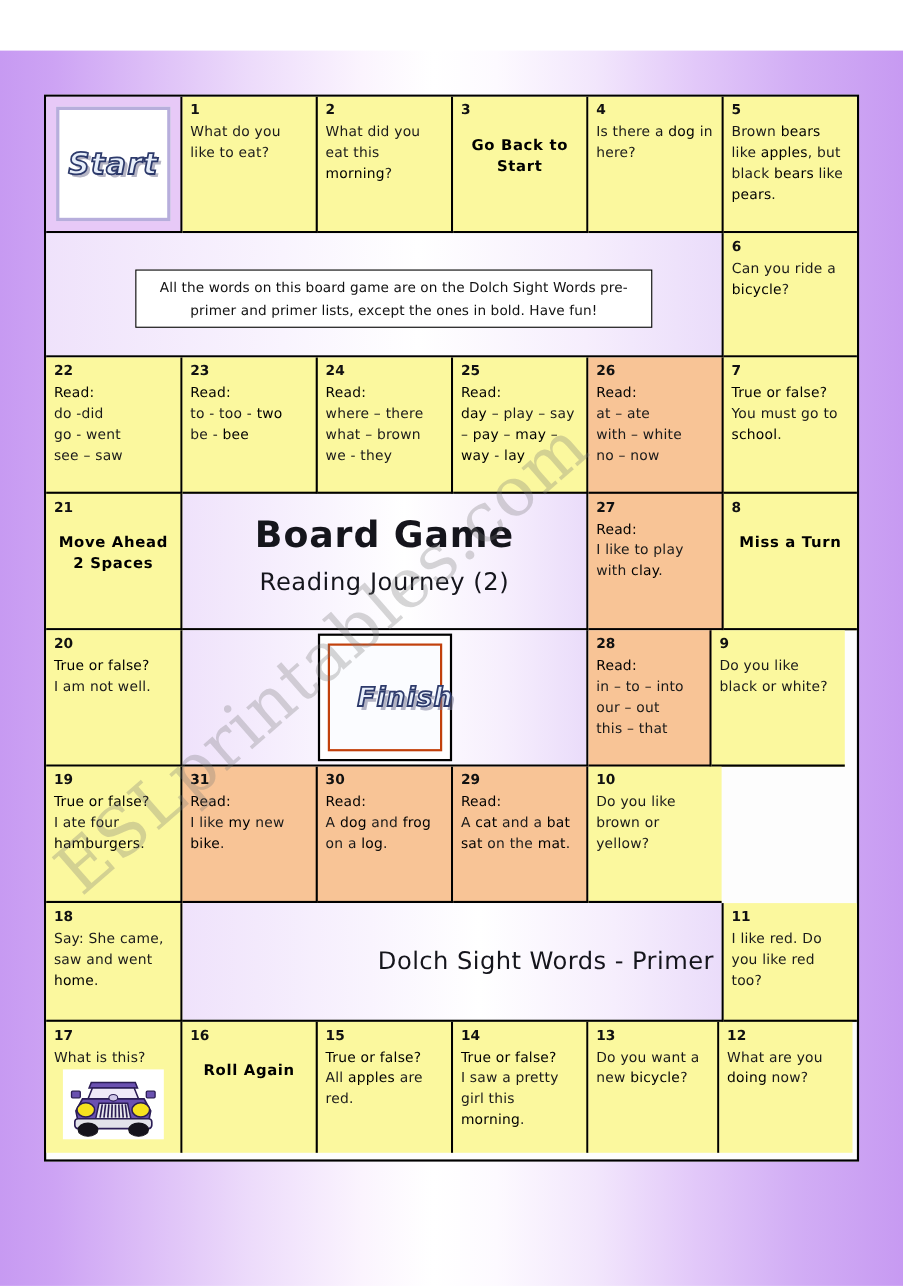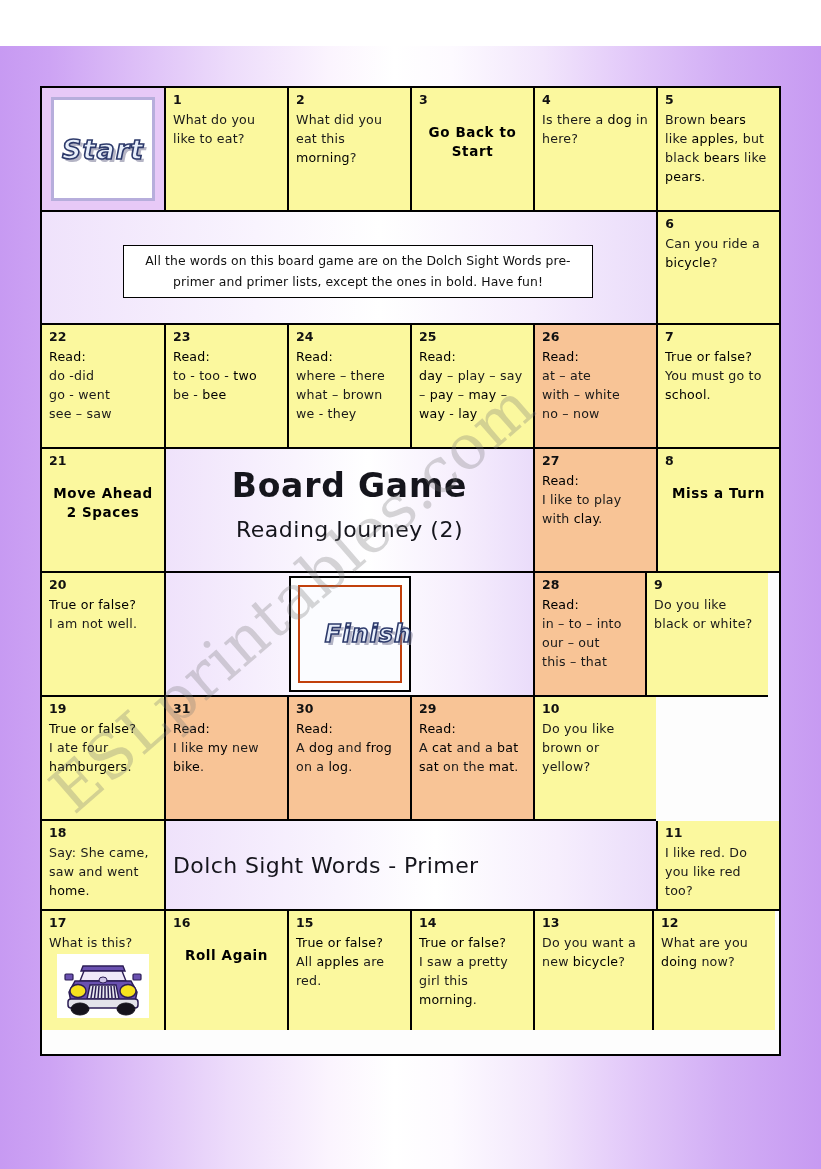--- a/index.html
+++ b/index.html
@@ -349,26 +349,26 @@
       <div class="num">29</div>
       <div class="body-text lead">Read:</div>
       <div class="body-text">A <b>cat</b> and a <b>bat</b> <b>sat</b> on the <b>mat</b>.</div>
     </div>
     <div class="cell" style="width:121px;">
       <div class="num">10</div>
       <div class="body-text">Do you like brown or yellow?</div>
     </div>
   </div>
 
-  <div class="row" style="height:90px;">
+  <div class="row" style="height:108px;">
     <div class="cell" style="width:124px;">
       <div class="num">18</div>
       <div class="body-text">Say: She came, saw and went <b>home</b>.</div>
     </div>
-    <div class="cell center-panel" style="width:492px; display:flex; align-items:center; justify-content:flex-start;">
+    <div class="cell center-panel" style="width:492px; display:flex; align-items:center; justify-content:flex-end;">
       <div class="footer-title">Dolch Sight Words - Primer</div>
     </div>
     <div class="cell" style="width:121px;">
       <div class="num">11</div>
       <div class="body-text">I like red. Do you like red too?</div>
     </div>
   </div>
 
   <div class="row" style="height:119px;">
     <div class="cell" style="width:124px;">

